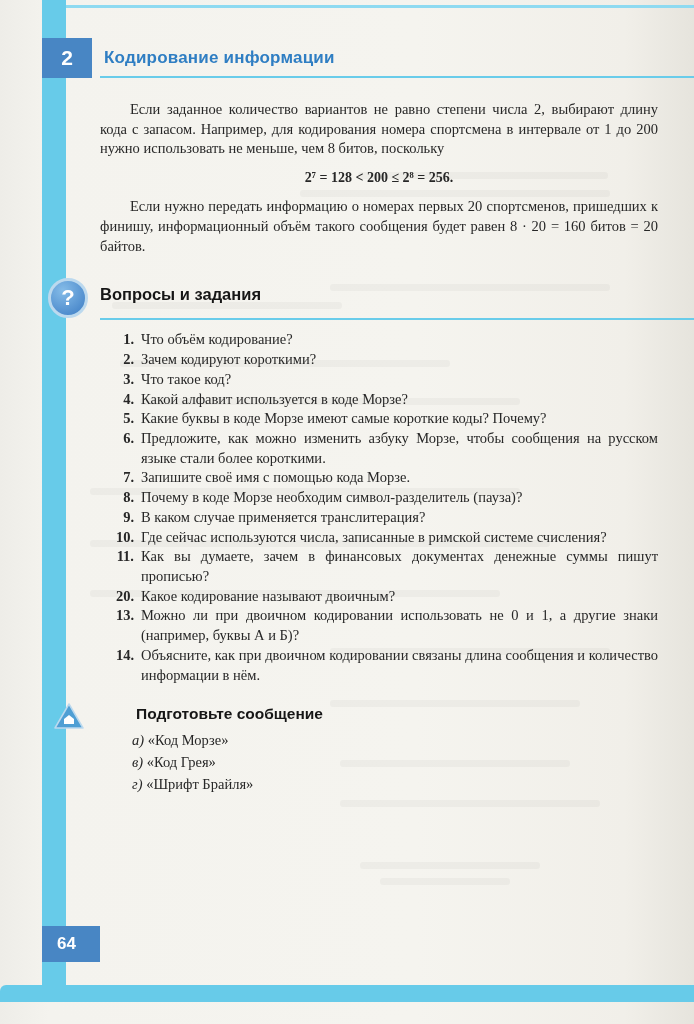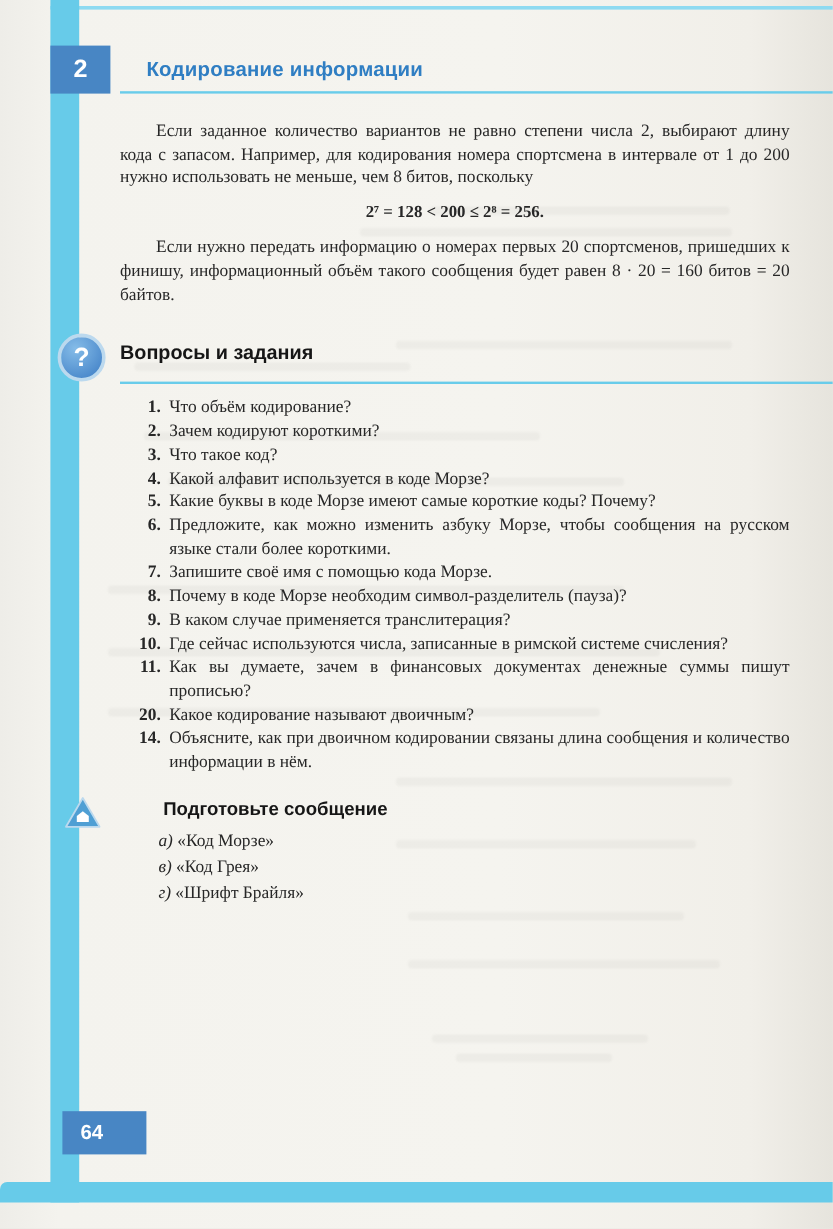--- a/index.html
+++ b/index.html
@@ -18,27 +18,27 @@
   
   .top-rule{position:absolute;left:42px;right:0;top:5px;height:3px;background:#8edaf1;z-index:1;}
   .left-strip{position:absolute;left:42px;top:0;width:24px;height:1002px;background:#67cbe9;z-index:1;}
   .bottom-band{position:absolute;left:0;bottom:22px;height:17px;width:100%;background:#67cbe9;z-index:1;border-top-left-radius:6px;}
   .chapter-box{
     position:absolute;left:42px;top:38px;width:50px;height:40px;background:#4886c4;z-index:2;
     display:flex;align-items:center;justify-content:center;
     color:#fff;font:bold 21px "Liberation Sans","DejaVu Sans",sans-serif;
   }
   .chapter-title{
-    position:absolute;left:122px;top:48px;z-index:2;
+    position:absolute;left:104px;top:48px;z-index:2;
     font:bold 17px "Liberation Sans","DejaVu Sans",sans-serif;
     color:#2f7ec3;letter-spacing:.2px;
   }
   .header-rule{position:absolute;left:100px;right:0;top:76px;height:2px;background:#69ccea;z-index:2;}
   .page-number{
-    position:absolute;left:52px;top:926px;width:70px;height:36px;background:#4886c4;z-index:2;
+    position:absolute;left:42px;top:926px;width:58px;height:36px;background:#4886c4;z-index:2;
     display:flex;align-items:center;padding-left:15px;box-sizing:border-box;
     color:#fff;font:bold 17px "Liberation Sans","DejaVu Sans",sans-serif;
   }
   
   .column{
     position:absolute;left:100px;top:100px;width:558px;z-index:2;
     font-size:14.5px;line-height:1.36;color:#27272а;color:#272727;
   }
   .para{margin:0;text-align:justify;text-indent:30px;}
   .formula{margin:9px 0 10px;text-align:center;font-weight:bold;font-size:14px;}
@@ -153,20 +153,24 @@
         </li>
       <li class="qrow">
           <span class="qnum">11.</span>
           <span class="qtext">Как вы думаете, зачем в финансовых документах денежные суммы пишут прописью?</span>
         </li>
       <li class="qrow">
           <span class="qnum">20.</span>
           <span class="qtext">Какое кодирование называют двоичным?</span>
         </li>
       <li class="qrow">
+          <span class="qnum">13.</span>
+          <span class="qtext">Можно ли при двоичном кодировании использовать не 0 и 1, а другие знаки (например, буквы А и Б)?</span>
+        </li>
+      <li class="qrow">
           <span class="qnum">14.</span>
           <span class="qtext">Объясните, как при двоичном кодировании связаны длина сообщения и количество информации в нём.</span>
         </li>
     </ol>
 
     <div class="a-header">
       <span class="a-icon">
         <svg width="30" height="26" viewBox="0 0 30 26">
           <polygon points="15,1 29,25 1,25" fill="#4f9fd4" stroke="#bcd9ee" stroke-width="1.5" stroke-linejoin="round"></polygon>
           <path d="M10,21 v-5 l5,-4 5,4 v5 z" fill="#ffffff"></path>

